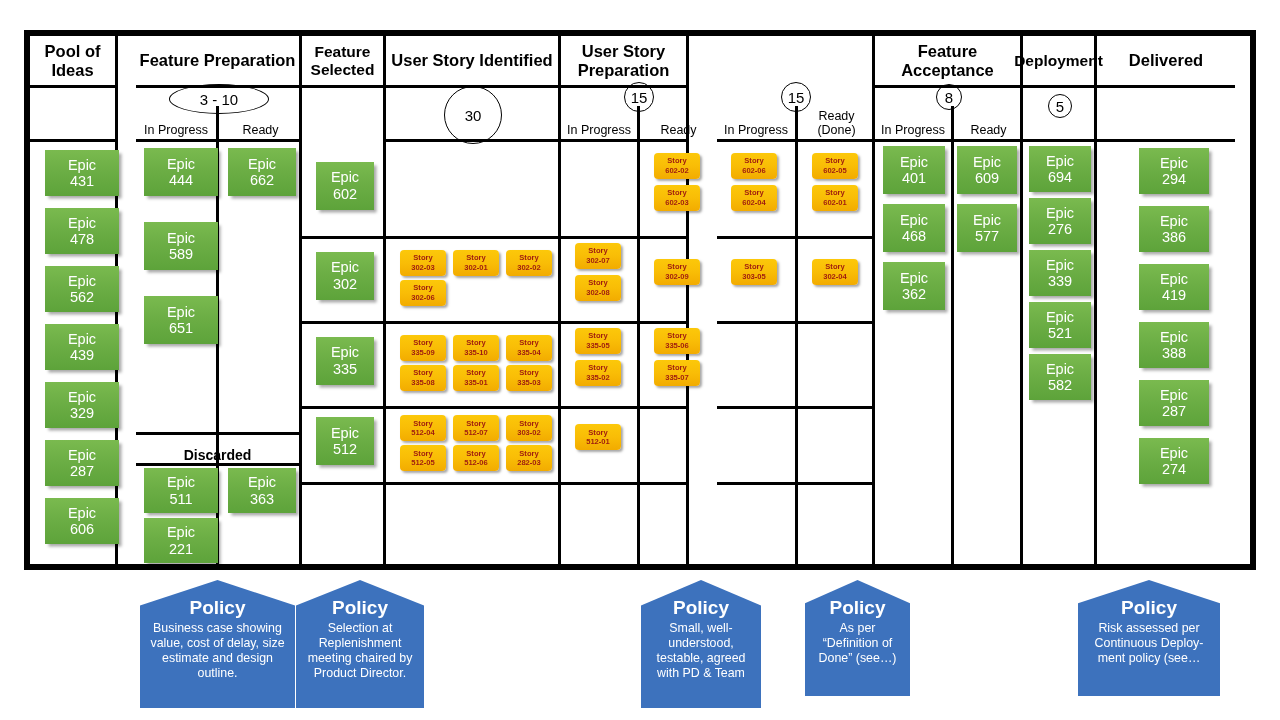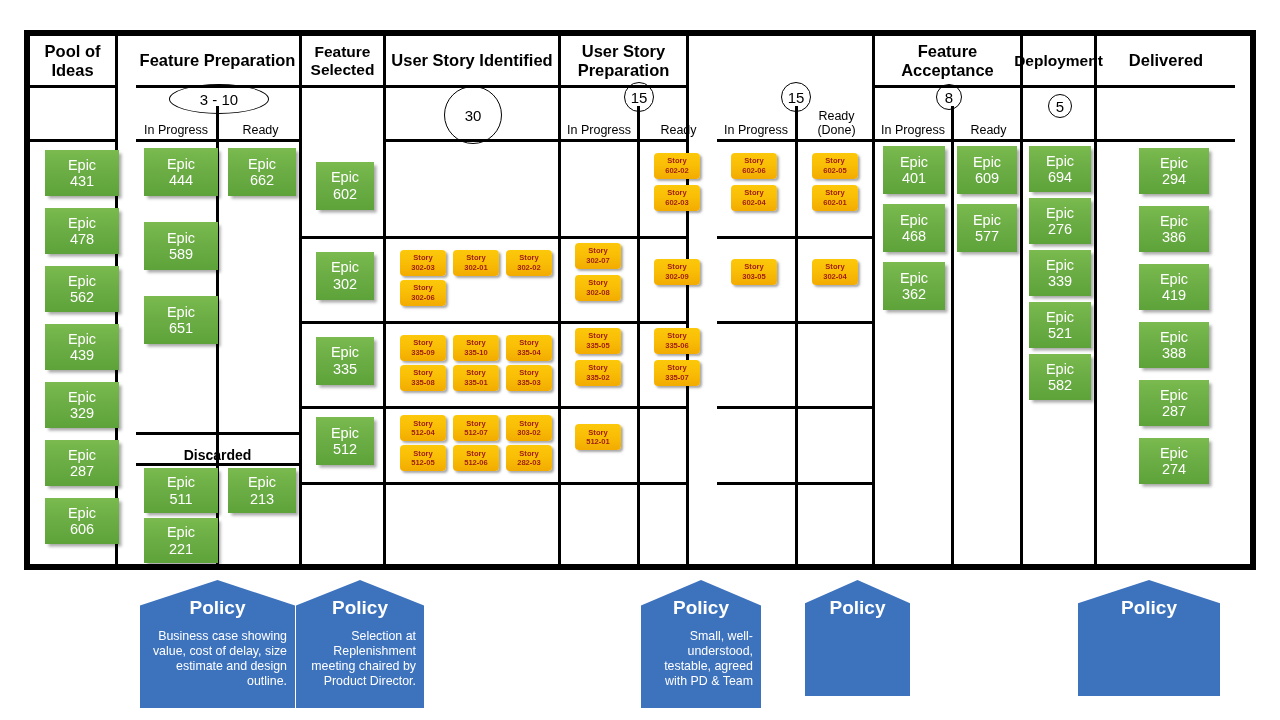--- a/index.html
+++ b/index.html
@@ -136,23 +136,22 @@
   }
   .policy .ptitle {
     font-weight:bold;
     font-size:19px;
     margin-top:14px;
     line-height:1.05;
   }
   .policy .pbody {
     font-size:12.4px;
     line-height:1.22;
-    margin-top:11px;
+    margin-top:3px;
     padding:0 2px;
-    text-align:right;
   }
 </style>
 </head>
 <body>
 
 <div id="board">
     <div class="col" style="left: 0px; width: 88px;">
       <div class="hdr">Pool of Ideas</div>
       <div class="wipband"></div>
       <div class="lanes">
@@ -218,21 +217,21 @@
         <div class="epic" style="left: 8px; width: 74px; top: 326px; height: 45px;">
           <span>Epic</span>
           <span>511</span>
         </div>
         <div class="epic" style="left: 8px; width: 74px; top: 376px; height: 45px;">
           <span>Epic</span>
           <span>221</span>
         </div>
         <div class="epic" style="left: 92px; width: 68px; top: 326px; height: 45px;">
           <span>Epic</span>
-          <span>213</span>
+          <span>363</span>
         </div>
       </div>
     </div>
     <div class="col" style="left: 272px; width: 84px;">
       <div class="hdr small">Feature Selected</div>
       <div class="lanes">
         <div class="lanesep" style="top: 93.5px;"></div>
         <div class="lanesep" style="top: 178.5px;"></div>
         <div class="lanesep" style="top: 263.5px;"></div>
         <div class="lanesep" style="top: 339.5px;"></div>
@@ -550,16 +549,18 @@
 <div class="policy" style="left: 296px; top: 580px; width: 128px; height: 128px;">
     <div class="ptitle">Policy</div>
     <div class="pbody">Selection at Replenishment meeting chaired by Product Director.</div>
   </div>
 <div class="policy" style="left: 641px; top: 580px; width: 120px; height: 128px;">
     <div class="ptitle">Policy</div>
     <div class="pbody">Small, well-understood, testable, agreed with PD &amp; Team</div>
   </div>
 <div class="policy" style="left: 805px; top: 580px; width: 105px; height: 116px;">
     <div class="ptitle">Policy</div>
+    <div class="pbody">As per “Definition of Done” (see…)</div>
   </div>
 <div class="policy" style="left: 1078px; top: 580px; width: 142px; height: 116px;">
     <div class="ptitle">Policy</div>
+    <div class="pbody">Risk assessed per Continuous Deploy-ment policy (see…</div>
   </div>
 
 </body></html>

